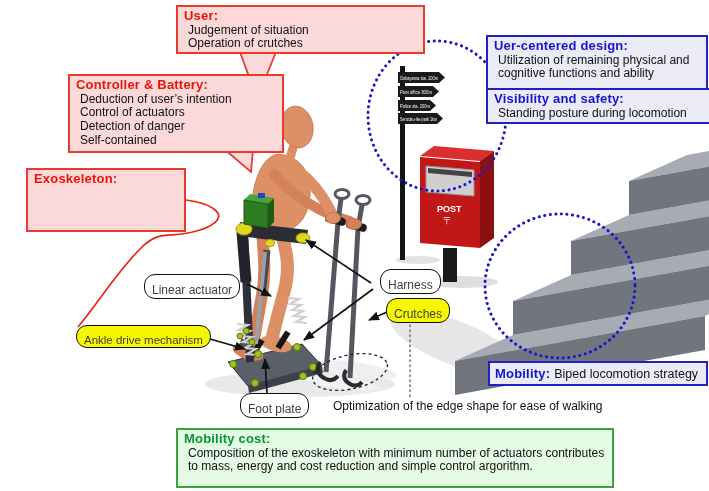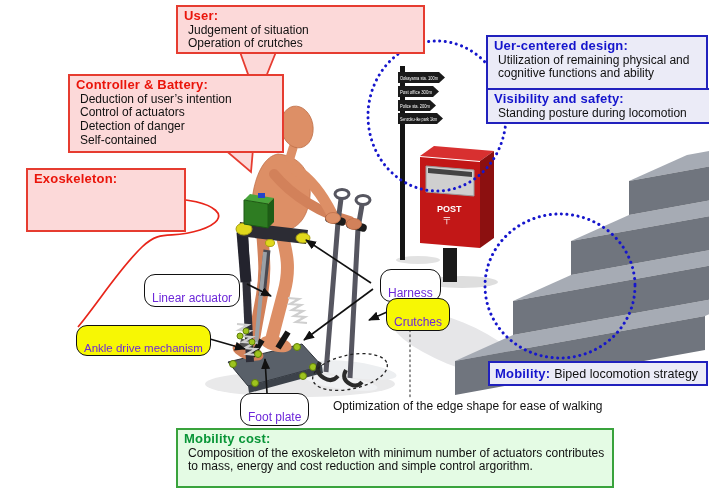--- a/index.html
+++ b/index.html
@@ -9,21 +9,21 @@
   .box{position:absolute;z-index:2;box-sizing:border-box;border:2px solid;padding:2px 6px 3px;line-height:1.14;}
   .box .t{font-weight:bold;font-size:13px;letter-spacing:.2px;}
   .box .b{font-size:12px;color:#101010;padding-left:4px;}
   .red{background:#fcd9d9;border-color:#e63c30;}
   .red .t{color:#ea140a;}
   .blue{background:#ebebf7;border-color:#2121bd;}
   .blue .t{color:#1414cc;}
   .green{background:#e4fbe4;border-color:#39a33c;}
   .green .t{color:#089537;}
   .pill{position:absolute;z-index:2;border:1.7px solid #111;border-radius:11px;background:#fff;
-        font-size:12px;color:#6d28d9;padding:16px 7px 1px;white-space:nowrap;}
+        font-size:12px;color:#404040;padding:8px 7px 1px;white-space:nowrap;}
   .pill.yellow{background:#f7f704;}
   .note{position:absolute;z-index:2;font-size:12px;color:#111;white-space:nowrap;}
   #mobility-box{padding:1px 5px 2px;}
   #mobility-box .b{display:inline;padding-left:0;margin-left:4px;font-size:12.5px;}
   #mobility-box .t{display:inline;}
 </style>
 </head>
 <body>
 
 <div id="stage">

